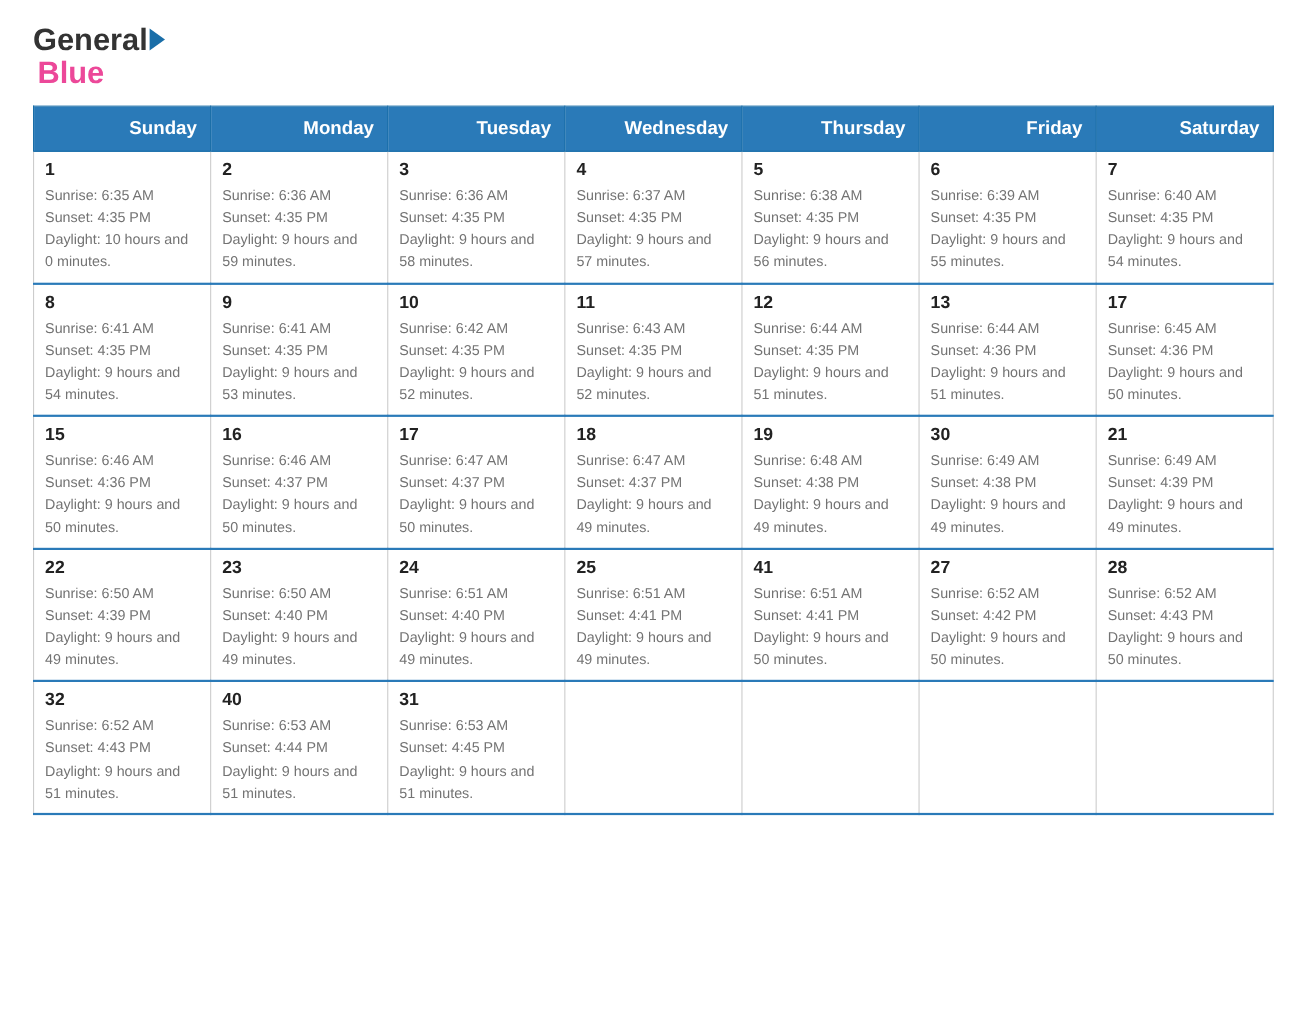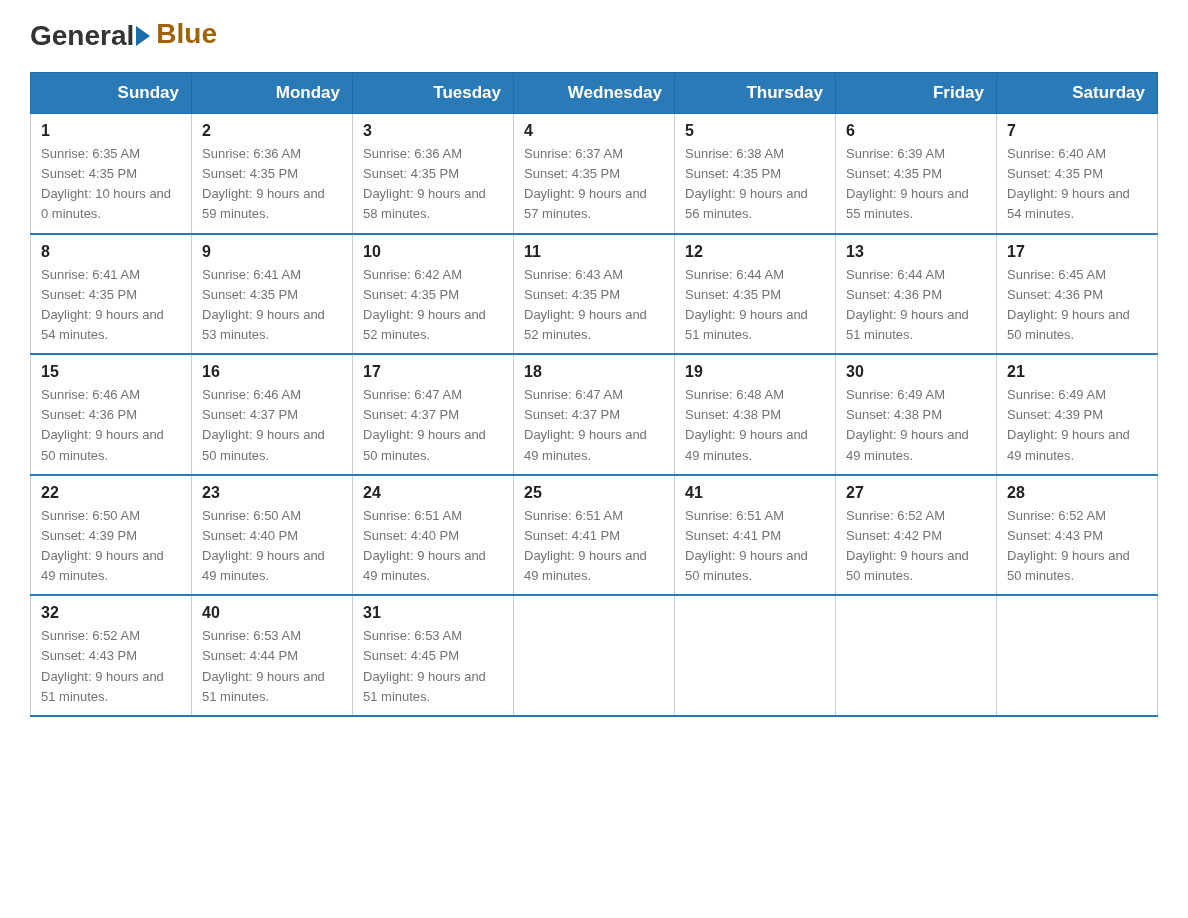--- a/index.html
+++ b/index.html
@@ -11,21 +11,21 @@
       padding: 20px 30px;
     }
     .header {
       display: flex;
       justify-content: space-between;
       align-items: flex-start;
       margin-bottom: 20px;
     }
     .logo {
       display: flex;
-      flex-direction: row;
+      flex-direction: column;
       align-items: flex-start;
       justify-content: center;
     }
     .logo-text {
       display: flex;
       align-items: center;
       font-size: 28px;
       font-weight: bold;
       color: #333;
     }
@@ -82,21 +82,21 @@
 </head>
 <body>
 
 <div class="header">
   <div class="logo">
     <div class="logo-text">
   <span style="font-size:28px;font-weight:bold;color:#333;">General</span>
   <span style="display:inline-block;width:0;height:0;border-left:14px solid #1a6ea8;border-top:10px solid transparent;border-bottom:10px solid transparent;margin:0 2px;"></span>
 </div>
   <div style="display:flex;align-items:center;margin-top:-2px;">
-    <span style="font-size:28px;font-weight:bold;color:#a16207;margin-left:4px;">Blue</span>
+    <span style="font-size:28px;font-weight:bold;color:#ec4899;margin-left:4px;">Blue</span>
   </div>
 
     <div style="display:flex; align-items:baseline; margin-top:-6px;">
       <span style="font-size:28px; font-weight:bold; color:#1a6ea8; margin-left: 4px;"></span>
     </div>
   </div>
   <div class="title-block">
     <div class="month-year"></div>
     <div class="location"></div>
   </div>

